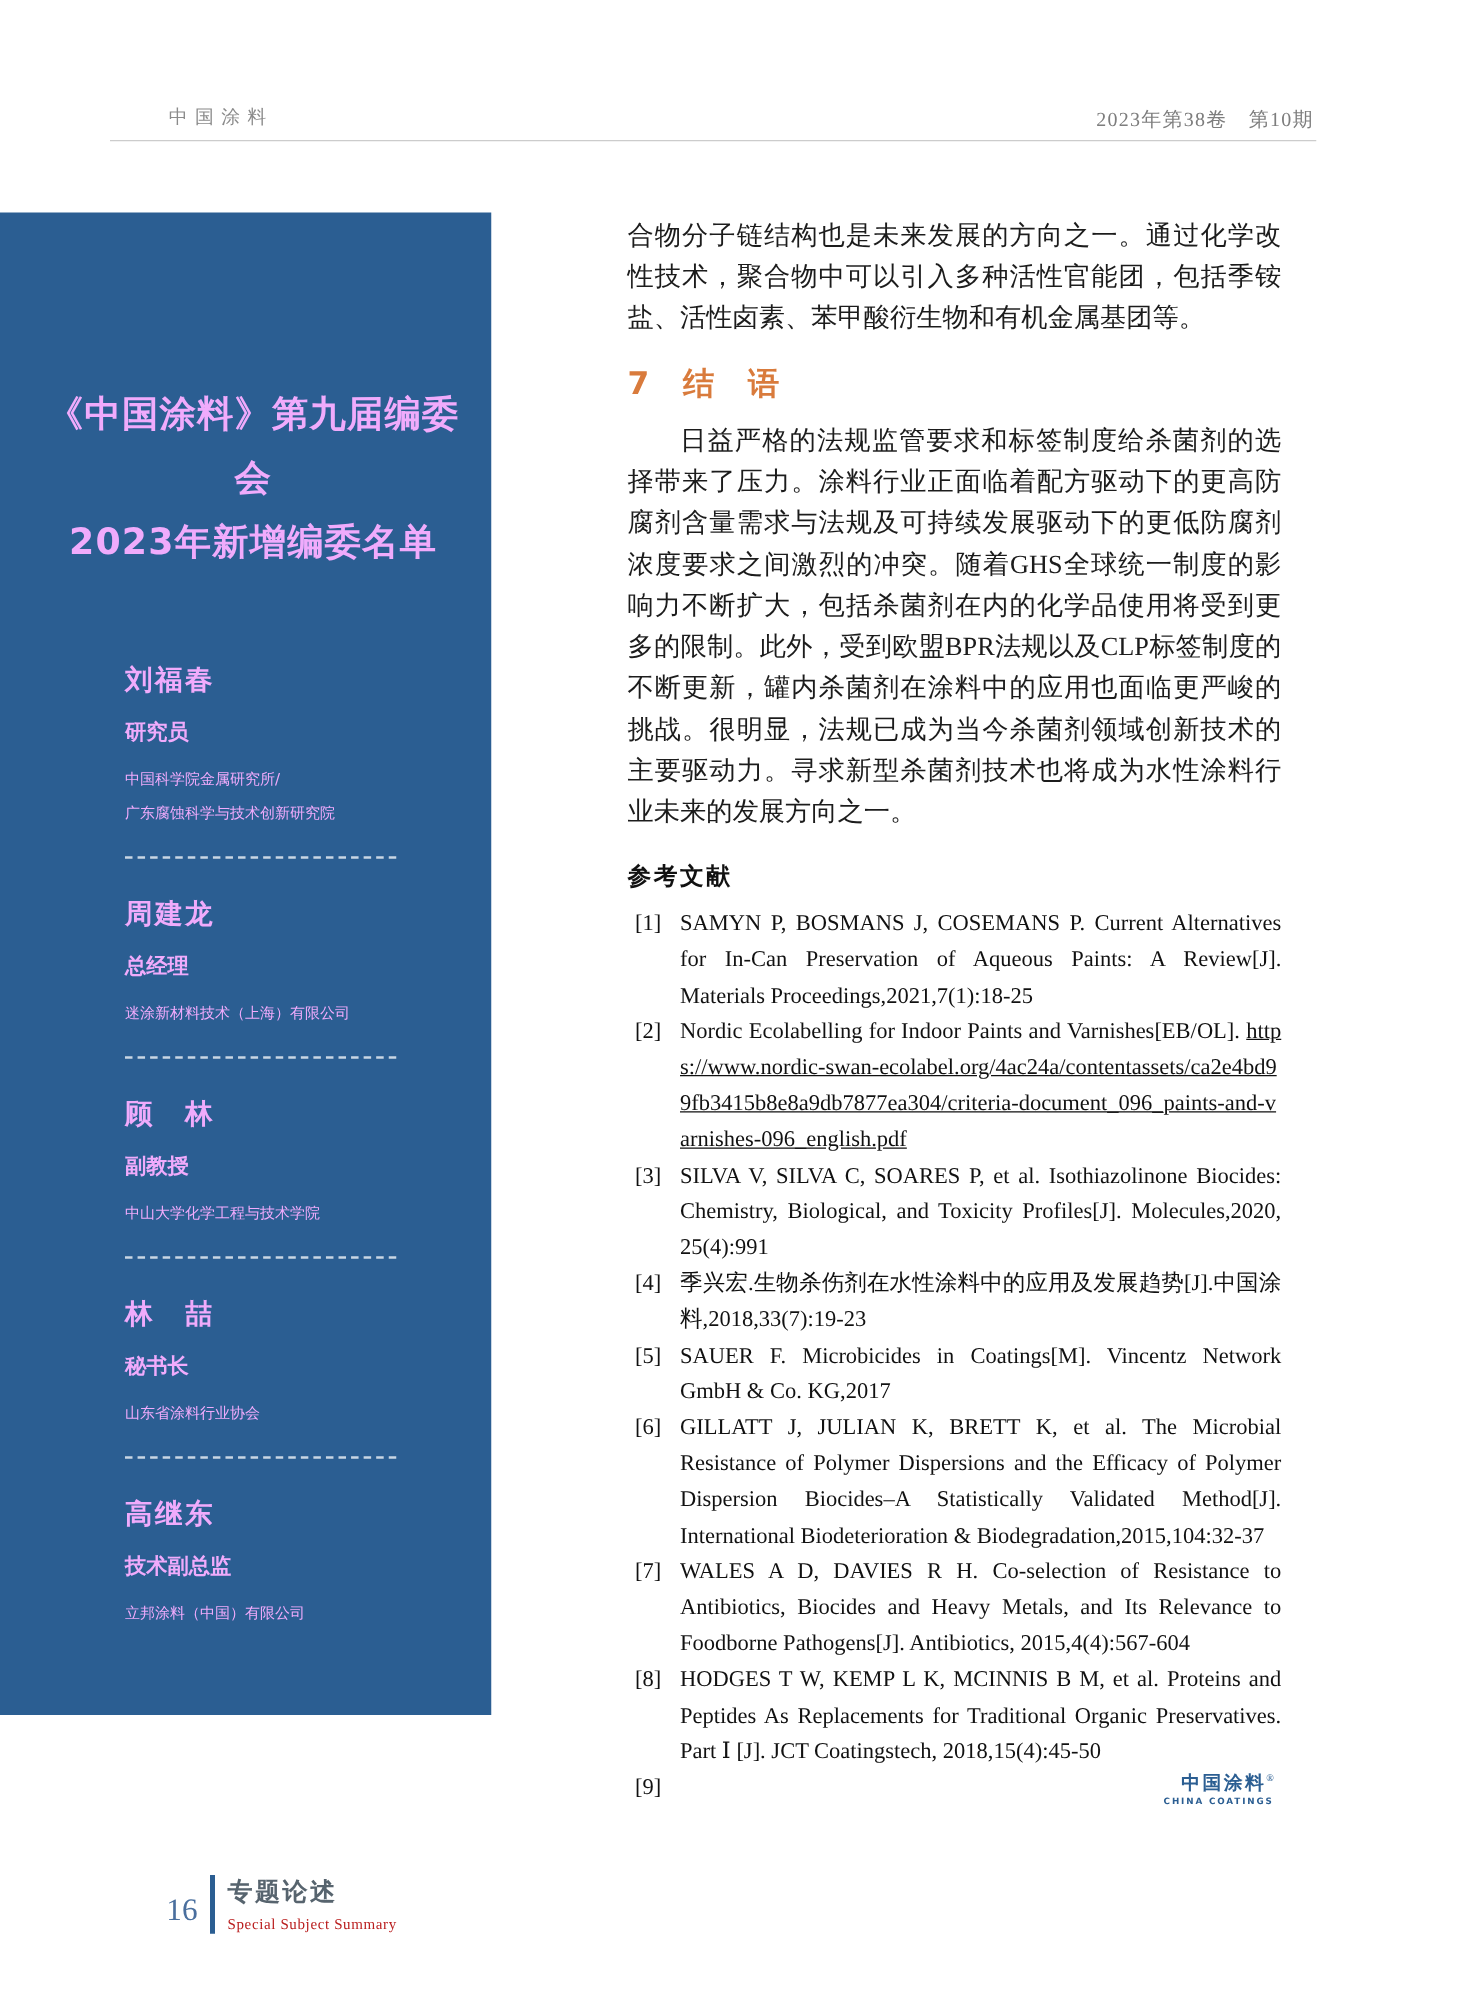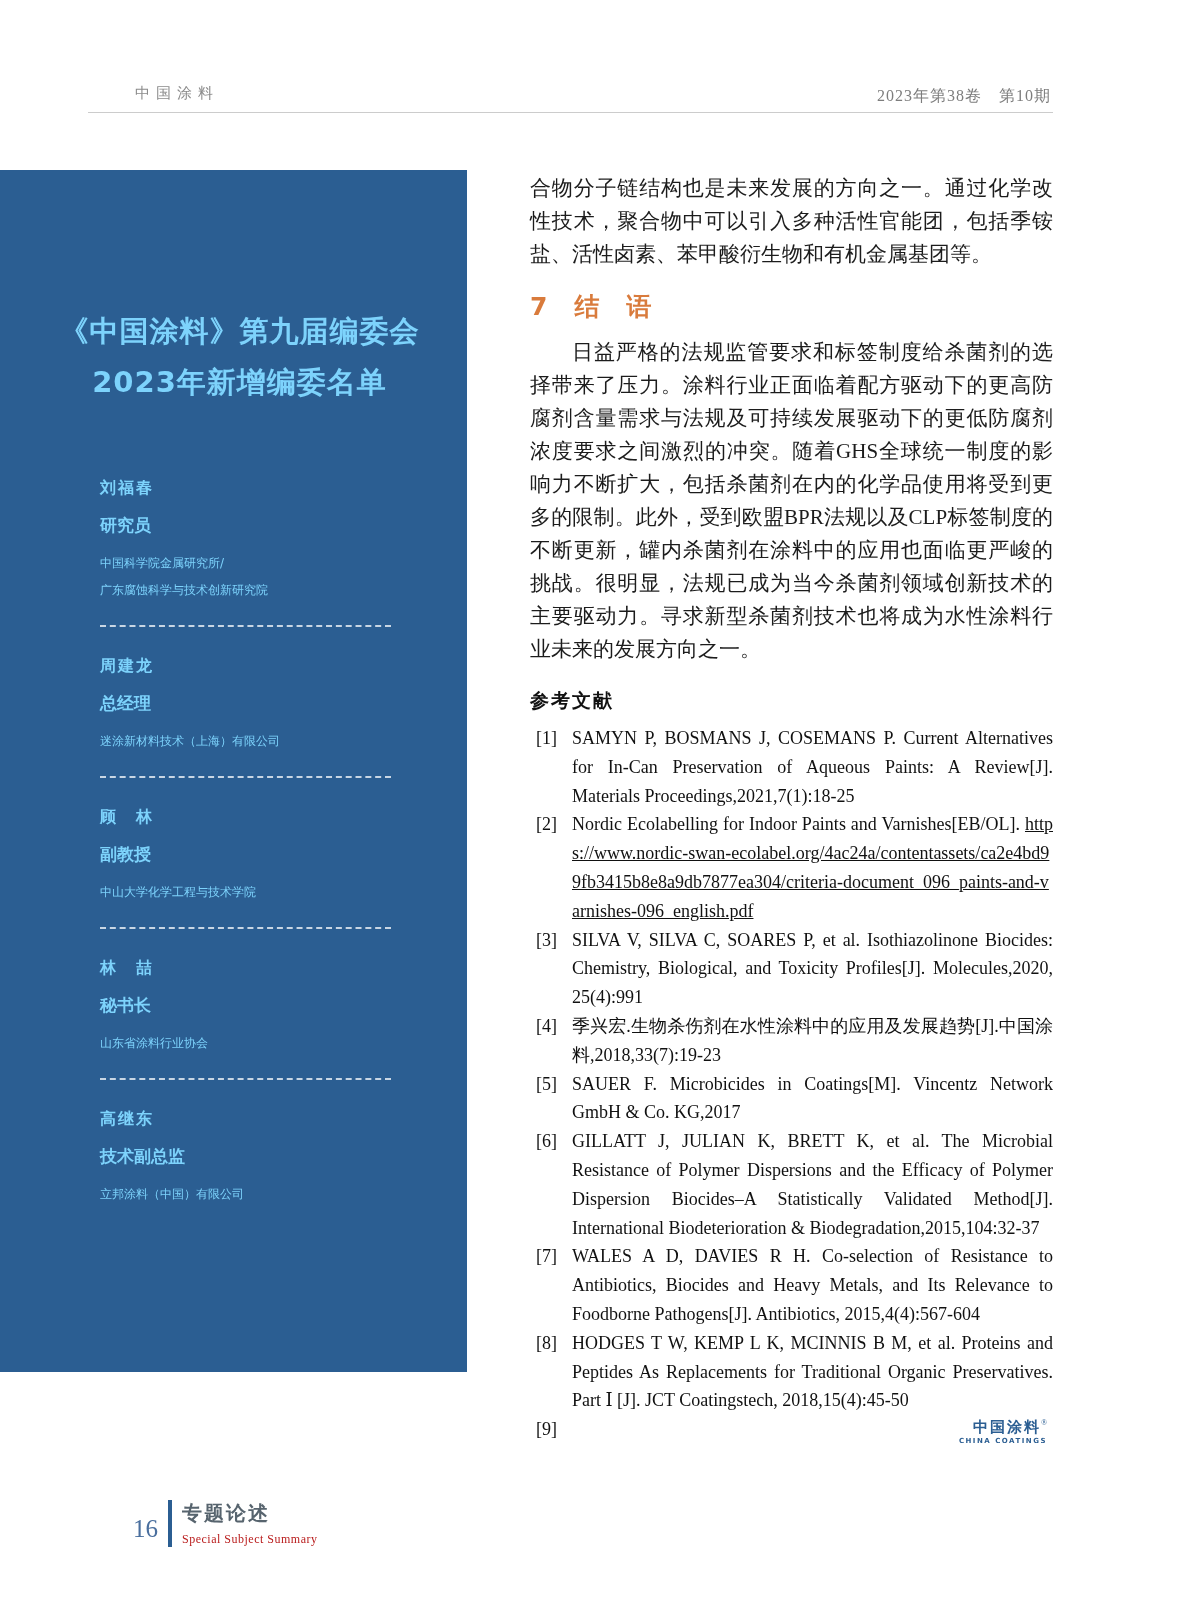--- a/index.html
+++ b/index.html
@@ -20,36 +20,36 @@
     position:absolute; right:136px; top:86px;
     font-size:16px; color:#7d7d7d; letter-spacing:1px;
   }
   .hdr-rule {
     position:absolute; left:88px; right:134px; top:112px;
     border-top:1px solid #cccccc;
   }
 
   
   .panel {
-    position:absolute; left:0; top:170px; width:467px; height:1202px;
-    background:#2B5E92; color:#7dd3fc;
+    position:absolute; left:0; top:170px; width:393px; height:1202px;
+    background:#2B5E92; color:#f0abfc;
     font-family:"DejaVu Sans","Liberation Sans",sans-serif;
   }
   .panel-title {
     padding:136px 22px 0 34px; text-align:center;
     font-size:29px; font-weight:bold; line-height:51px; letter-spacing:1px;
   }
   .members { padding:70px 76px 0 100px; }
-  .member-name { font-size:16px; font-weight:bold; letter-spacing:2px; margin-bottom:15px; }
+  .member-name { font-size:22px; font-weight:bold; letter-spacing:2px; margin-bottom:15px; }
   .member-title { font-size:17px; font-weight:bold; margin-bottom:13px; }
   .member-affiliation { font-size:12px; font-weight:normal; line-height:27px; white-space:pre-line; }
   .member-sep { border-bottom:2px dashed rgba(255,255,255,0.75); margin:21px 0 29px 0; }
 
   
-  .main { position:absolute; left:530px; top:172px; width:523px; }
+  .main { position:absolute; left:502px; top:172px; width:523px; }
   .para {
     font-size:21px; line-height:33px; text-align:justify;
     color:#1c1c1c;
   }
   .para-indent { text-indent:2em; }
   .section-heading {
     margin-top:19px; margin-bottom:13px;
     font-family:"DejaVu Sans","Liberation Sans",sans-serif;
     font-size:25px; font-weight:bold; color:#D97B3C; letter-spacing:1px;
   }

